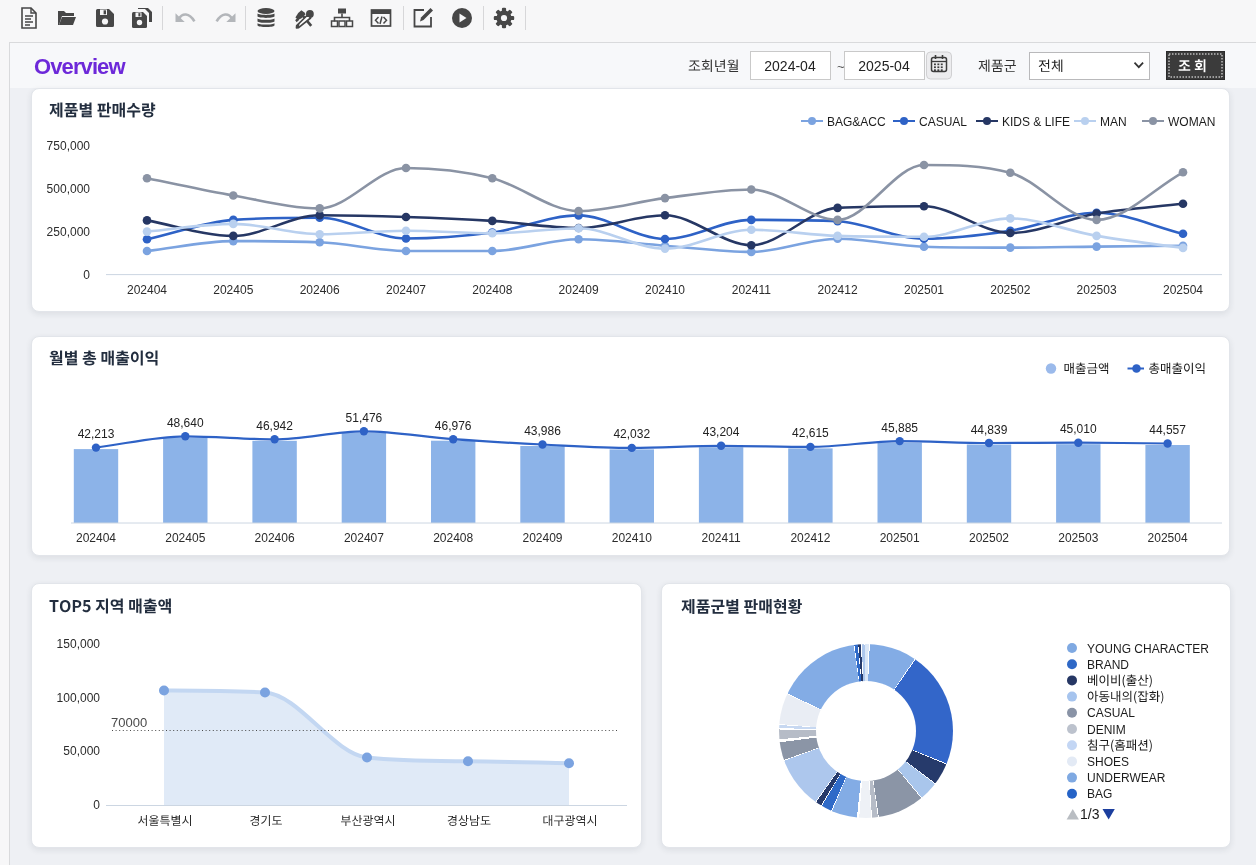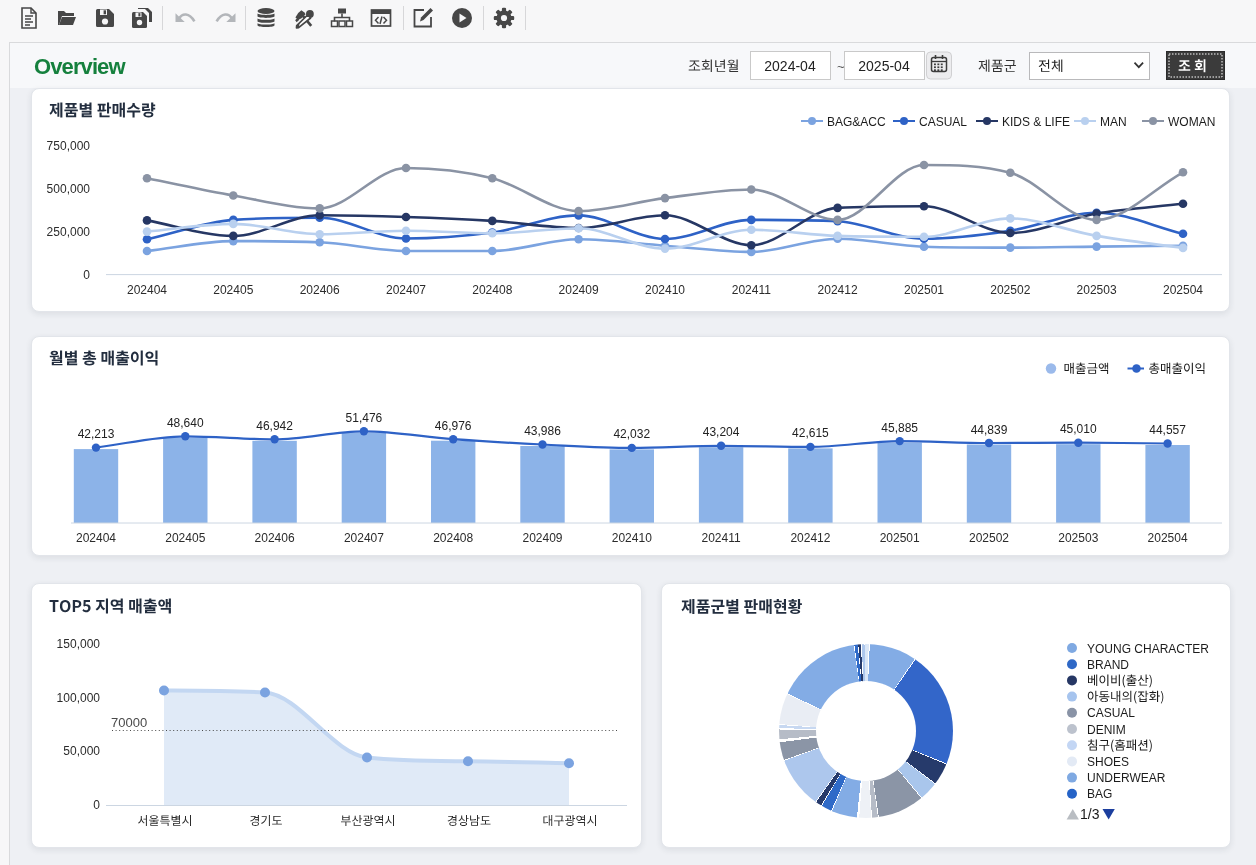--- a/index.html
+++ b/index.html
@@ -87,21 +87,21 @@
       <rect x="9.9" y="1.8" width="4.2" height="5.2" rx="1.2" transform="rotate(90 12 12)"></rect>
       <rect x="9.9" y="1.8" width="4.2" height="5.2" rx="1.2" transform="rotate(135 12 12)"></rect>
       <rect x="9.9" y="1.8" width="4.2" height="5.2" rx="1.2" transform="rotate(180 12 12)"></rect>
       <rect x="9.9" y="1.8" width="4.2" height="5.2" rx="1.2" transform="rotate(225 12 12)"></rect>
       <rect x="9.9" y="1.8" width="4.2" height="5.2" rx="1.2" transform="rotate(270 12 12)"></rect>
       <rect x="9.9" y="1.8" width="4.2" height="5.2" rx="1.2" transform="rotate(315 12 12)"></rect>
       <circle cx="12" cy="12" r="3.1" fill="#f6f6f7"></circle>
     </g>
   </svg>
 <div class="abs" style="left:525px;top:6px;width:1px;height:24px;background:#d7d7d9"></div>
-<div class="abs" style="left:34px;top:54px;font-size:22px;font-weight:bold;color:#15803d;letter-spacing:-0.9px">Overview</div>
+<div class="abs" style="left:34px;top:54px;font-size:22px;font-weight:bold;color:#6d28d9;letter-spacing:-0.9px">Overview</div>
 <svg class="abs" style="left:660px;top:44px" width="590" height="44" viewBox="0 0 590 44">
     <path transform="translate(28.0 27.0)" d="M0.7 -1.5H12.2V-0.5H0.7ZM5.9 -4.6H7.0V-1.2H5.9ZM5.8 -10.0H6.8V-9.2Q6.8 -8.4 6.5 -7.7Q6.2 -7.0 5.7 -6.4Q5.2 -5.8 4.6 -5.4Q3.9 -4.9 3.2 -4.6Q2.5 -4.3 1.7 -4.1L1.3 -5.0Q1.9 -5.2 2.6 -5.4Q3.2 -5.7 3.8 -6.1Q4.4 -6.5 4.8 -7.0Q5.3 -7.5 5.6 -8.0Q5.8 -8.6 5.8 -9.2ZM6.0 -10.0H7.0V-9.2Q7.0 -8.6 7.3 -8.0Q7.6 -7.5 8.0 -7.0Q8.5 -6.5 9.1 -6.1Q9.7 -5.7 10.3 -5.5Q11.0 -5.2 11.6 -5.1L11.2 -4.2Q10.4 -4.3 9.7 -4.6Q8.9 -5.0 8.3 -5.4Q7.6 -5.9 7.1 -6.4Q6.6 -7.0 6.3 -7.7Q6.0 -8.4 6.0 -9.2ZM1.7 -10.4H11.2V-9.5H1.7Z M17.2 -4.0H18.4V-1.9H17.2ZM22.7 -11.6H23.9V1.1H22.7ZM13.8 -1.3 13.7 -2.3Q14.9 -2.3 16.3 -2.3Q17.7 -2.3 19.1 -2.4Q20.6 -2.5 21.9 -2.7L22.0 -1.8Q20.6 -1.6 19.2 -1.5Q17.7 -1.4 16.4 -1.4Q15.0 -1.3 13.8 -1.3ZM13.9 -10.0H21.6V-9.1H13.9ZM17.8 -8.4Q18.7 -8.4 19.3 -8.1Q20.0 -7.8 20.4 -7.3Q20.8 -6.7 20.8 -6.0Q20.8 -5.3 20.4 -4.8Q20.0 -4.3 19.3 -4.0Q18.7 -3.7 17.8 -3.7Q16.9 -3.7 16.2 -4.0Q15.5 -4.3 15.1 -4.8Q14.7 -5.3 14.7 -6.0Q14.7 -6.7 15.1 -7.3Q15.5 -7.8 16.2 -8.1Q16.9 -8.4 17.8 -8.4ZM17.8 -7.5Q16.9 -7.5 16.4 -7.1Q15.8 -6.7 15.8 -6.0Q15.8 -5.4 16.4 -5.0Q16.9 -4.6 17.8 -4.6Q18.6 -4.6 19.2 -5.0Q19.7 -5.4 19.7 -6.0Q19.7 -6.7 19.2 -7.1Q18.6 -7.5 17.8 -7.5ZM17.2 -11.6H18.4V-9.5H17.2Z M35.7 -11.6H36.9V-2.2H35.7ZM32.1 -9.9H36.1V-9.0H32.1ZM28.8 -0.1H37.2V0.8H28.8ZM28.8 -3.0H29.9V0.3H28.8ZM27.2 -10.7H28.4V-4.7H27.2ZM27.2 -5.0H28.2Q29.5 -5.0 30.8 -5.1Q32.1 -5.2 33.6 -5.5L33.7 -4.5Q32.2 -4.3 30.9 -4.2Q29.5 -4.1 28.2 -4.1H27.2ZM32.1 -7.5H36.1V-6.6H32.1Z M42.7 -6.3H43.9V-4.1H42.7ZM48.5 -11.6H49.7V-4.1H48.5ZM39.4 -6.0 39.3 -6.8Q40.5 -6.8 41.9 -6.8Q43.3 -6.8 44.7 -6.9Q46.2 -7.0 47.5 -7.1L47.6 -6.4Q46.2 -6.2 44.8 -6.1Q43.4 -6.0 42.0 -6.0Q40.6 -6.0 39.4 -6.0ZM41.2 -3.7H49.7V-1.0H42.4V0.4H41.3V-1.8H48.6V-2.8H41.2ZM41.3 0.1H50.1V1.0H41.3ZM46.0 -5.5H48.9V-4.8H46.0ZM43.4 -11.3Q44.3 -11.3 45.0 -11.1Q45.7 -10.9 46.1 -10.4Q46.5 -10.0 46.5 -9.4Q46.5 -8.8 46.1 -8.4Q45.7 -8.0 45.0 -7.8Q44.3 -7.5 43.4 -7.5Q42.4 -7.5 41.7 -7.8Q41.0 -8.0 40.6 -8.4Q40.3 -8.8 40.3 -9.4Q40.3 -10.0 40.6 -10.4Q41.0 -10.9 41.7 -11.1Q42.4 -11.3 43.4 -11.3ZM43.4 -10.5Q42.5 -10.5 41.9 -10.2Q41.4 -9.9 41.4 -9.4Q41.4 -8.9 41.9 -8.6Q42.5 -8.3 43.4 -8.3Q44.3 -8.3 44.9 -8.6Q45.4 -8.9 45.4 -9.4Q45.4 -9.9 44.9 -10.2Q44.3 -10.5 43.4 -10.5Z" fill="#333"></path>
     <rect x="90.5" y="7.5" width="80" height="28" fill="#fff" stroke="#c9c9c9"></rect>
     <text x="130" y="27" font-size="14" fill="#222" text-anchor="middle">2024-04</text>
     <text x="177" y="27" font-size="13" fill="#555">~</text>
     <rect x="184.5" y="7.5" width="80" height="28" fill="#fff" stroke="#c9c9c9"></rect>
     <text x="224" y="27" font-size="14" fill="#222" text-anchor="middle">2025-04</text>
     <rect x="266.5" y="8" width="25" height="27" rx="4" fill="#ececee" stroke="#d0d0d2"></rect>
     <g stroke="#3c3c3c" fill="none">
       <rect x="271.5" y="13.5" width="15" height="14" rx="2" stroke-width="1.5"></rect>

